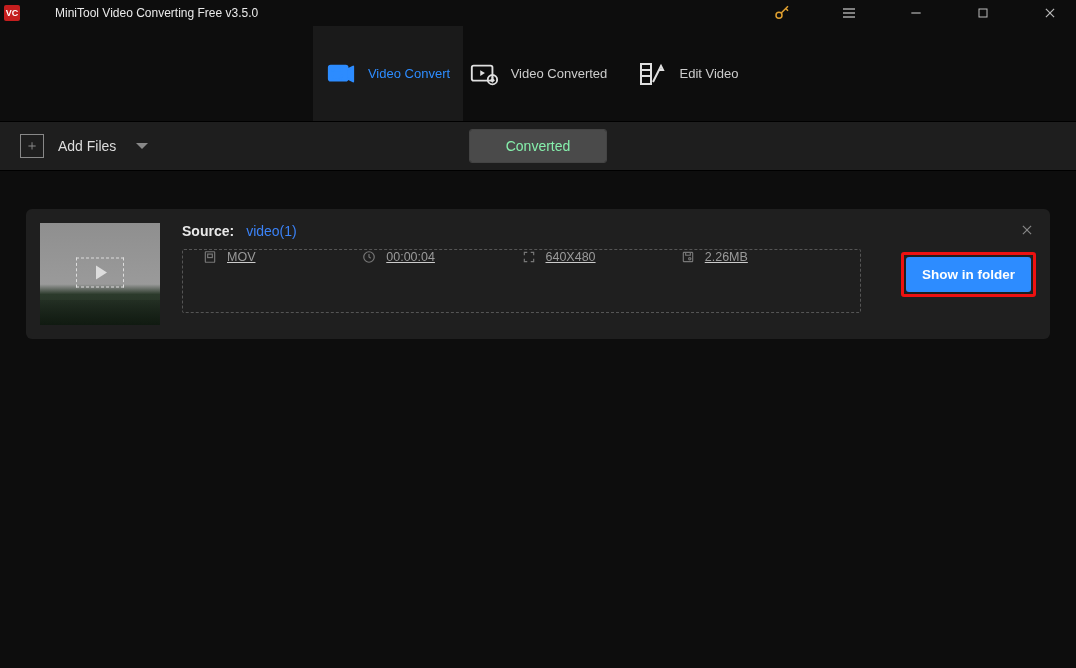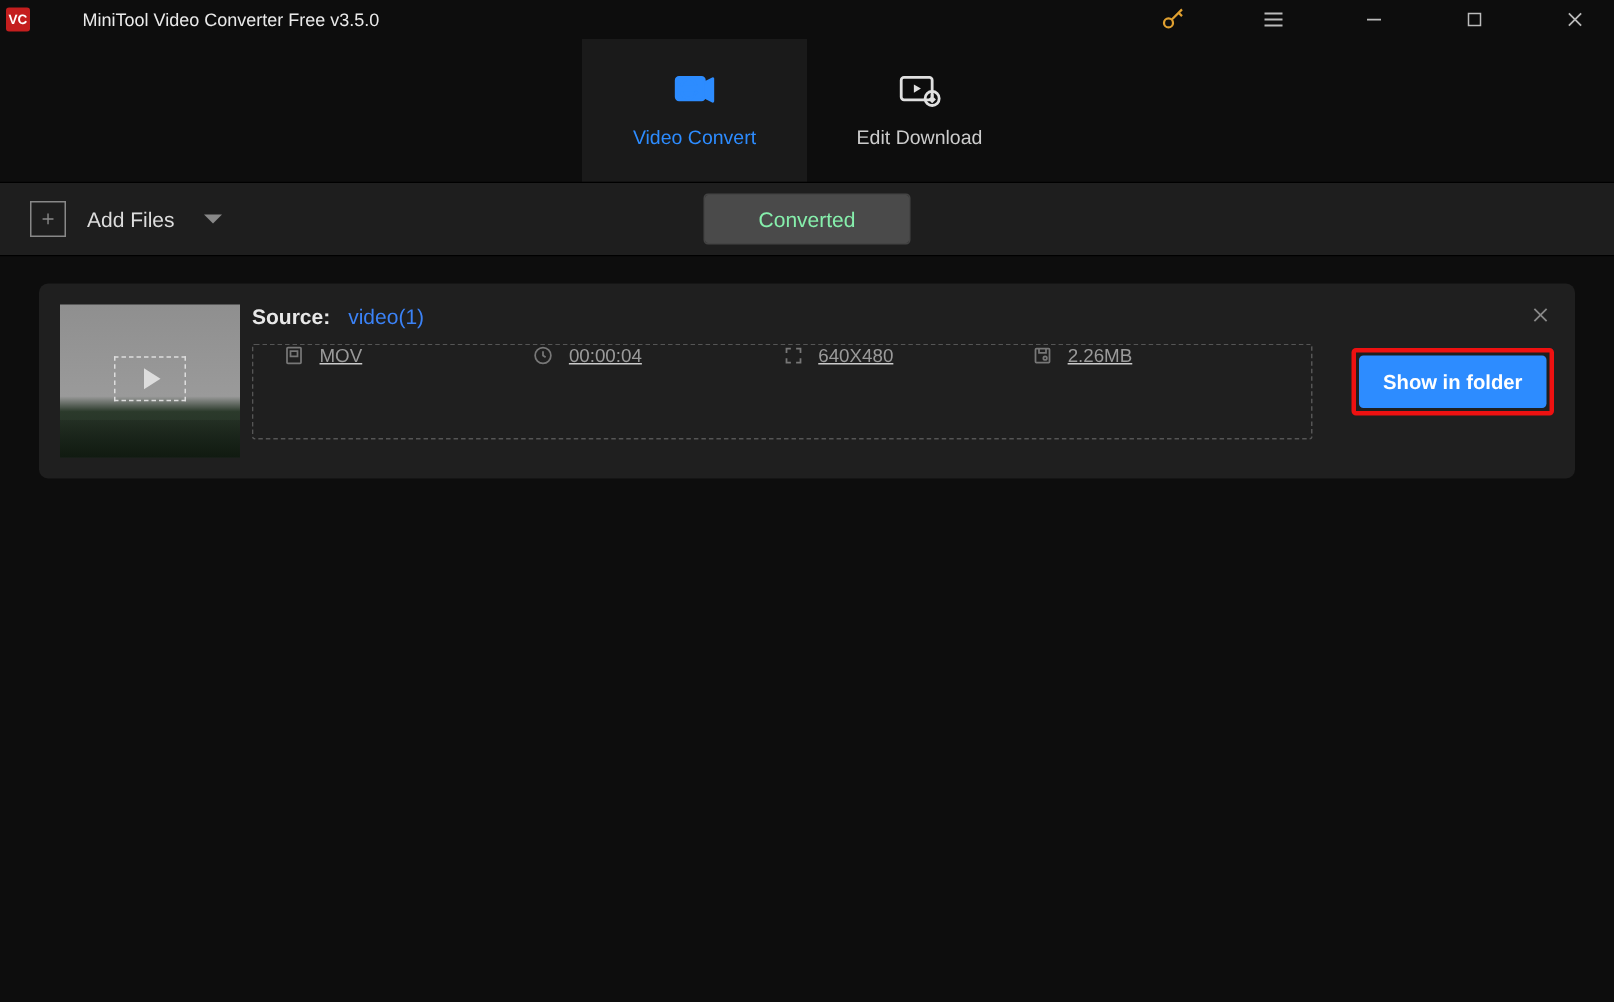--- a/index.html
+++ b/index.html
@@ -42,21 +42,21 @@
   
   .maintabs {
     display: flex;
     justify-content: center;
     gap: 0;
     background: #0d0d0d;
     height: 95px;
   }
   .maintab {
     width: 150px;
-    display: flex; flex-direction: column;
+    display: flex; 
     align-items: center; justify-content: center;
     gap: 12px;
     cursor: pointer;
   }
   .maintab.active {
     background: #1a1a1a;
   }
   .maintab .tab-label { font-size: 13px; color: #ccc; }
   .maintab.active .tab-label { color: #2d8cff; }
   .maintab .tab-icon { width: 30px; height: 24px; display:flex; align-items:center; justify-content:center;}
@@ -116,22 +116,23 @@
   }
   .toolbar-wrap { position: relative; width: 100%; display:flex; align-items:center;}
 
   
   .content { padding: 18px 26px; }
   .card {
     background: #1f1f1f;
     border-radius: 6px;
     padding: 14px 14px 14px 14px;
     display: flex;
-    gap: 8px;
+    gap: 22px;
     position: relative;
+    margin-top: 20px;
   }
   .thumb {
     width: 120px; height: 102px;
     background: linear-gradient(to bottom, #8f8f8f 0%, #9a9a9a 60%, #2b3a2b 70%, #1e2820 100%);
     position: relative;
     flex-shrink: 0;
   }
   .thumb::after{
     content:"";
     position:absolute; left:0; right:0; bottom:0; height:25px;
@@ -200,21 +201,21 @@
     cursor: pointer;
     white-space: nowrap;
   }
   .card-right { display:flex; align-items:center; }
 </style>
 </head>
 <body>
 
 <div class="titlebar">
   <div class="app-logo">VC</div>
-  <div class="app-title">MiniTool Video Converter Free v3.5.0</div>
+  <div class="app-title">MiniTool Video Converting Free v3.5.0</div>
   <div class="title-spacer"></div>
 
   <div class="win-btn key-icon">
     <svg width="18" height="18" viewBox="0 0 24 24" stroke-width="2" fill="none">
       <circle cx="8" cy="15" r="4"></circle>
         <path d="M11 12 L20 3 M17 6 l3 3"></path>
     </svg>
   </div>
   <div class="win-btn">
     <svg width="16" height="16" viewBox="0 0 24 24" stroke="#bbb" stroke-width="2">
@@ -256,24 +257,35 @@
 
   <div class="maintab">
     <div class="tab-icon">
       <svg width="30" height="24" viewBox="0 0 32 24" stroke-width="2" fill="none">
         <rect x="3" y="3" width="22" height="16" rx="2"></rect>
         <polygon points="12,8 12,14 17,11" fill="#e0e0e0" stroke="none"></polygon>
         <circle cx="25" cy="18" r="5"></circle>
           <path d="M25 15 v4 M23 18 l2 2 l2 -2"></path>
       </svg>
     </div>
-    <span class="tab-label">Edit Download</span>
-  </div>
-
-
+    <span class="tab-label">Video Converted</span>
+  </div>
+
+
+  <div class="maintab">
+    <div class="tab-icon">
+      <svg width="26" height="24" viewBox="0 0 26 24" stroke-width="2" fill="none">
+        <rect x="2" y="2" width="10" height="20"></rect>
+        <line x1="2" y1="8" x2="12" y2="8"></line>
+          <line x1="2" y1="14" x2="12" y2="14"></line>
+        <path d="M14 20 L22 4 M22 4 l2 4 l-4 0 z"></path>
+      </svg>
+    </div>
+    <span class="tab-label">Edit Video</span>
+  </div>
 </div>
 
 <div class="toolbar">
   <div class="toolbar-wrap">
     <div class="add-files">
       <span class="plus-box">＋</span>
       <span>Add Files</span>
       <span class="caret"></span>
     </div>
 

